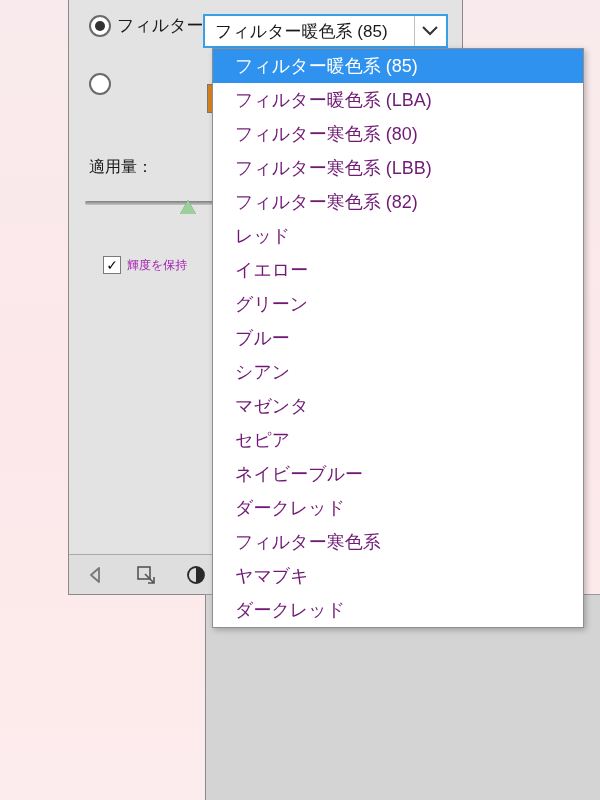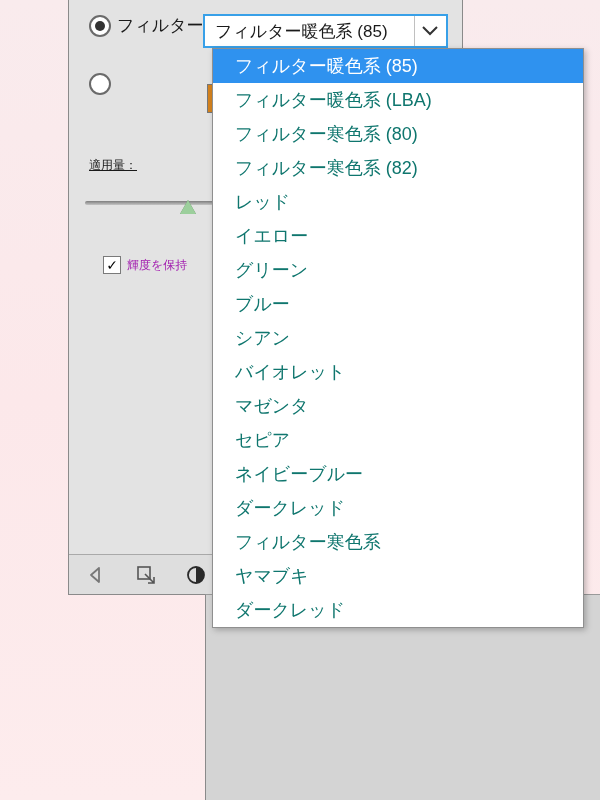--- a/index.html
+++ b/index.html
@@ -93,21 +93,21 @@
       left: 207px;
       top: 84px;
     }
 
     .density-row {
       margin-top: 62px;
       display: flex;
       align-items: center;
       gap: 8px;
     }
-    .density-label { color: #1a1a1a; font-size: 12px; text-decoration: underline; }
+    .density-label { color: #1a1a1a; font-size: 16px; }
 
     .slider {
       position: absolute;
       left: 85px;
       top: 198px;
       width: 130px;
       height: 22px;
     }
     .slider-track {
       position: absolute;
@@ -175,21 +175,21 @@
       left: 212px;
       top: 48px;
       width: 372px;
       background: #fff;
       border: 1px solid #8f8f8f;
       box-shadow: 2px 2px 6px rgba(0,0,0,0.25);
       z-index: 20;
     }
     .dropdown-item {
       padding: 5px 22px;
-      color: #0f766e;
+      color: #701a75;
       font-size: 18px;
       white-space: nowrap;
       cursor: default;
     }
     .dropdown-item.highlight {
       background: #2f92ef;
       color: #fff;
     }
 
     .secondary-panel {
@@ -262,27 +262,27 @@
     <svg width="16" height="10" viewBox="0 0 16 10">
         <path d="M1 1 L8 8 L15 1" fill="none" stroke="#333" stroke-width="2"></path>
       </svg>
   </span>
 </div>
 
 <div class="dropdown-list" id="dropdown-list">
     <div class="dropdown-item highlight">フィルター暖色系 (85)</div>
     <div class="dropdown-item">フィルター暖色系 (LBA)</div>
     <div class="dropdown-item">フィルター寒色系 (80)</div>
+    <div class="dropdown-item">フィルター寒色系 (LBB)</div>
     <div class="dropdown-item">フィルター寒色系 (82)</div>
     <div class="dropdown-item">レッド</div>
     <div class="dropdown-item">イエロー</div>
     <div class="dropdown-item">グリーン</div>
     <div class="dropdown-item">ブルー</div>
     <div class="dropdown-item">シアン</div>
-    <div class="dropdown-item">バイオレット</div>
     <div class="dropdown-item">マゼンタ</div>
     <div class="dropdown-item">セピア</div>
     <div class="dropdown-item">ネイビーブルー</div>
     <div class="dropdown-item">ダークレッド</div>
     <div class="dropdown-item">フィルター寒色系</div>
     <div class="dropdown-item">ヤマブキ</div>
     <div class="dropdown-item">ダークレッド</div>
   </div>
 
 </body></html>

